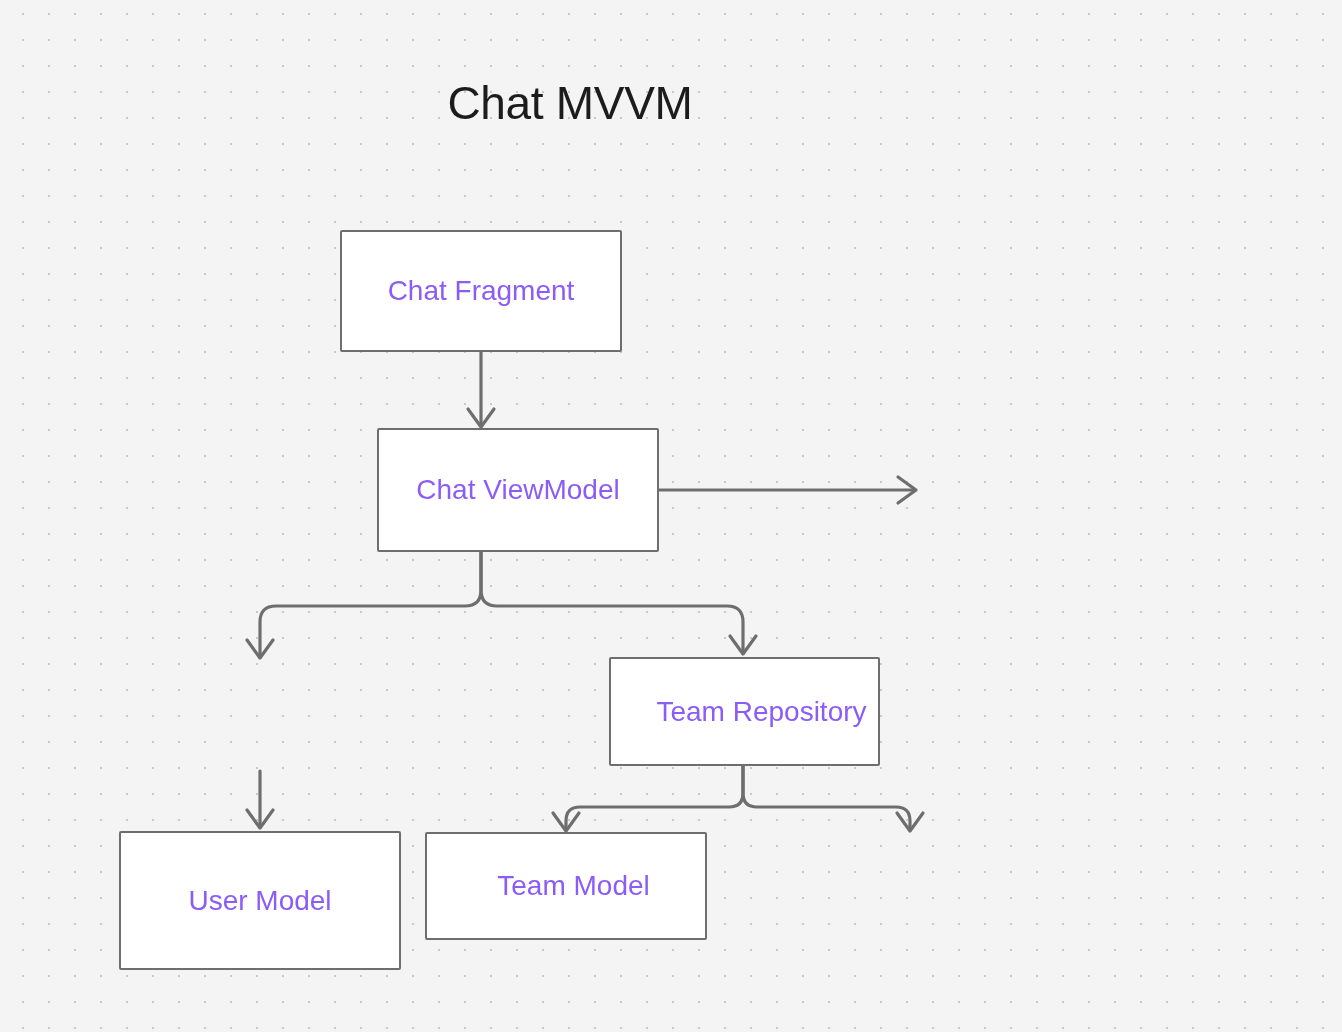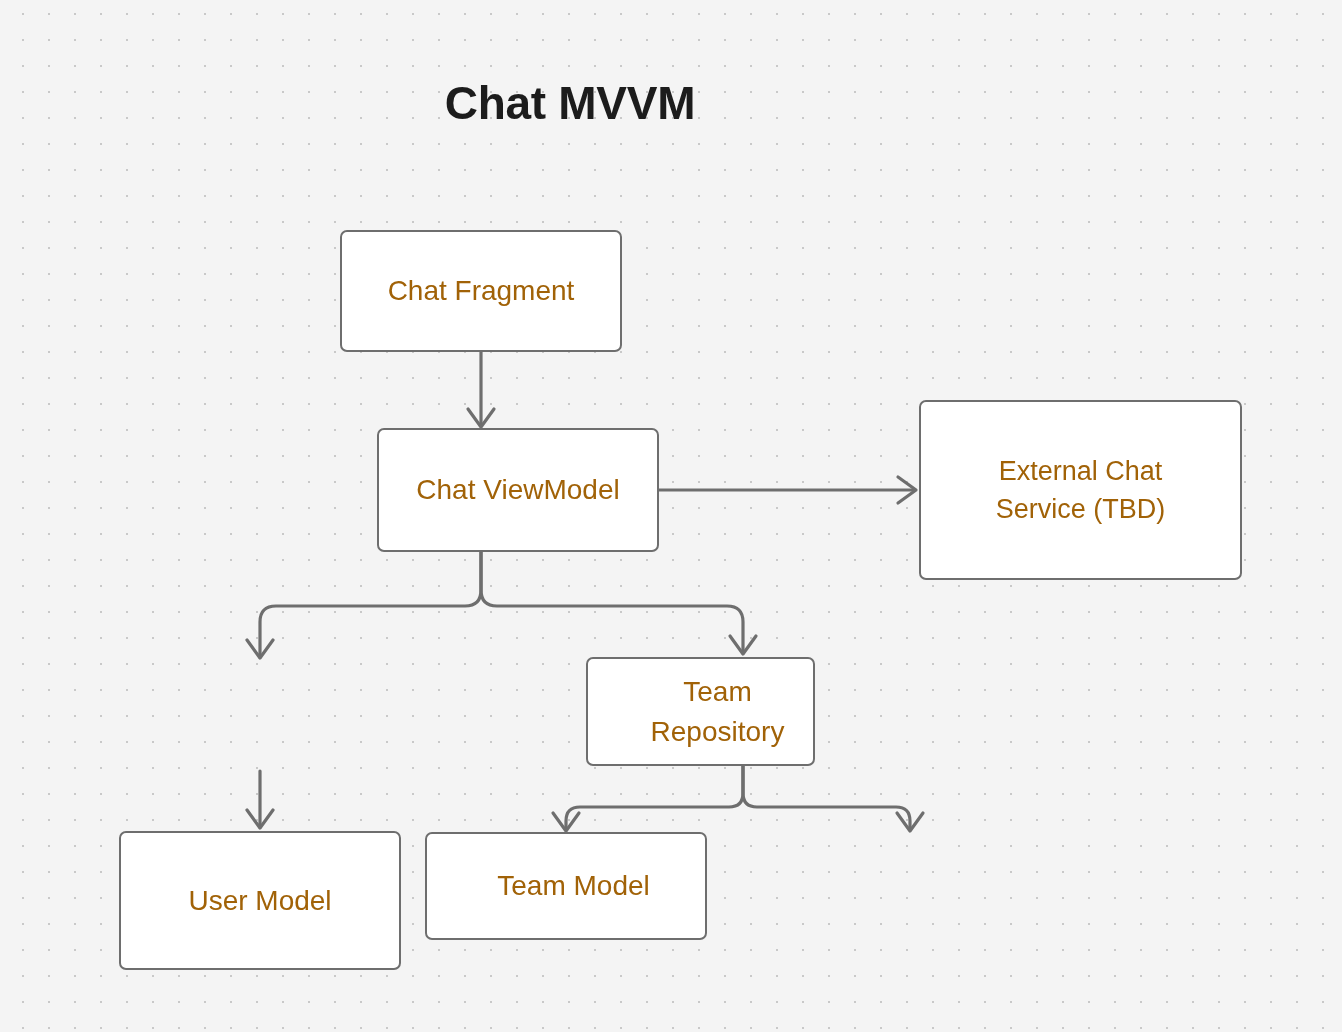--- a/index.html
+++ b/index.html
@@ -29,21 +29,21 @@
   }
 
   
   #diagram-title {
     position: absolute;
     left: 0;
     top: 78px;
     width: 1140px;
     text-align: center;
     font-size: 46px;
-    font-weight: 700;
+    font-weight: 400;
     color: #1c1c1c;
     letter-spacing: -0.3px;
     line-height: 1.1;
     white-space: nowrap;
   }
 
   
   #connectors {
     position: absolute;
     left: 0;
@@ -52,42 +52,42 @@
     height: 1032px;
     pointer-events: none;
   }
 
   
   .node {
     position: absolute;
     box-sizing: border-box;
     background: #ffffff;
     border: 2.4px solid #6e6e6e;
-    border-radius: 7px;
+    border-radius: 2px;
     display: flex;
     align-items: center;
     justify-content: center;
-    color: #a16207;
+    color: #8b5cf6;
     font-size: 28px;
     font-weight: 400;
     line-height: 1.42;
     text-align: center;
     padding: 4px 10px;
   }
   .node .node-label {
     display: block;
     white-space: pre-line;
   }
 
   
   #node-chat-fragment      { left: 340px; top: 230px;  width: 282px; height: 122px; }
   #node-chat-viewmodel     { left: 340px; top: 428px;  width: 282px; height: 124px; margin-left: 37px; }
   #node-external-chat      { left: 919px; top: 400px;  width: 323px; height: 180px; font-size: 27px; }
   #node-user-repository    { left: 119px; top: 661px;  width: 282px; height: 110px; }
-  #node-team-repository    { left: 586px; top: 657px;  width: 229px; height: 109px; padding-left: 44px; }
+  #node-team-repository    { left: 609px; top: 657px;  width: 271px; height: 109px; padding-left: 44px; }
   #node-user-model         { left: 119px; top: 831px;  width: 282px; height: 139px; }
   #node-team-model         { left: 425px; top: 832px;  width: 282px; height: 108px; padding-left: 25px; }
   #node-teammember-model   { left: 769px; top: 832px;  width: 281px; height: 136px; }
 </style>
 </head>
 <body>
 
 <div id="canvas">
 
   <div id="diagram-title">Chat MVVM</div>
@@ -134,24 +134,20 @@
   </svg>
 
   <div class="node" id="node-chat-fragment">
     <span class="node-label">Chat Fragment</span>
   </div>
 
   <div class="node" id="node-chat-viewmodel">
     <span class="node-label">Chat ViewModel</span>
   </div>
 
-  <div class="node" id="node-external-chat">
-    <span class="node-label">External Chat
-Service (TBD)</span>
-  </div>
 
 
   <div class="node" id="node-team-repository">
     <span class="node-label">Team Repository</span>
   </div>
 
   <div class="node" id="node-user-model">
     <span class="node-label">User Model</span>
   </div>
 

